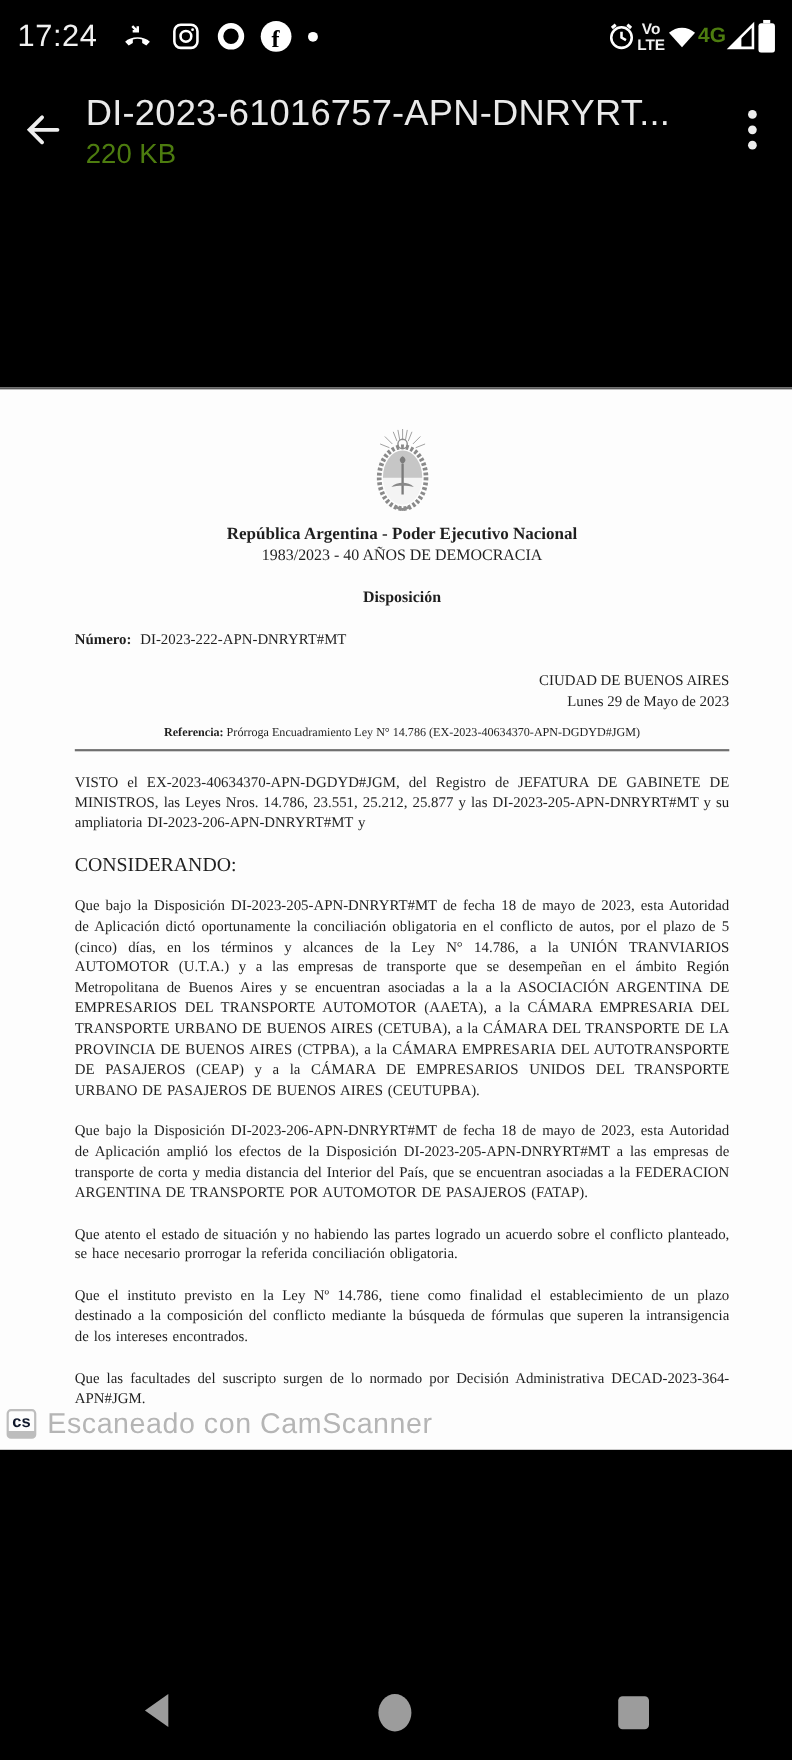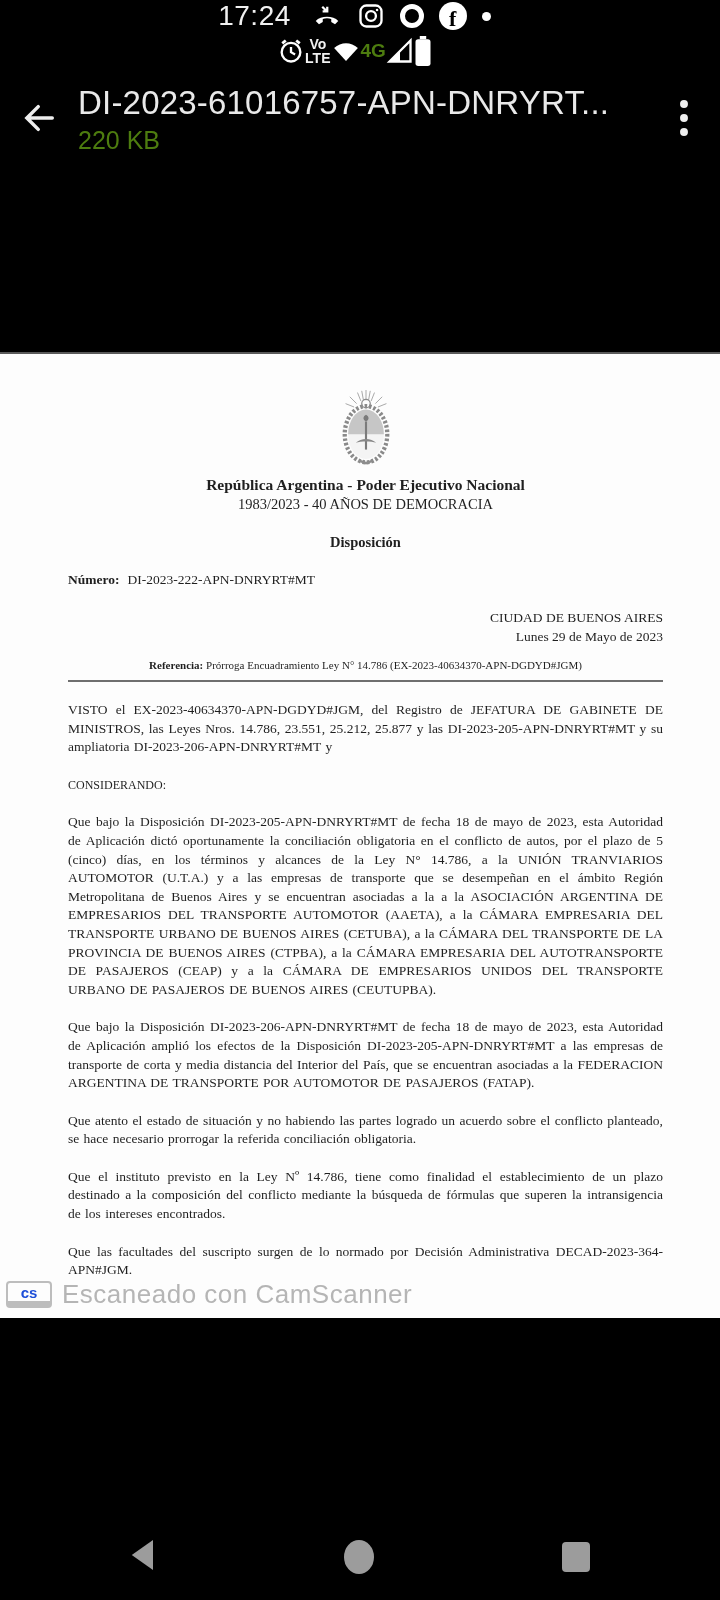--- a/index.html
+++ b/index.html
@@ -7,23 +7,23 @@
   .screen {
     position: relative;
     width: 720px; height: 1600px;
     background: #000;
     overflow: hidden;
     font-family: "Liberation Sans", "DejaVu Sans", sans-serif;
   }
 
   
   .status-bar {
-    position: absolute; top: 0; left: 0; right: 13px; height: 66px;
+    position: absolute; top: 0; left: 0; right: 0; height: 66px;
     display: flex; align-items: center; justify-content: space-between;
-    padding: 0 14px 0 16px; color: #f1f1f1; flex-direction: column;
+    padding: 0 14px 0 16px; color: #f1f1f1;
   }
   .sb-left { display: flex; align-items: center; gap: 15px; }
   .sb-right { display: flex; align-items: center; gap: 0; }
   .sb-time { font-size: 28px; font-weight: 400; letter-spacing: 0.5px; margin-right: 6px; }
   .sb-ico { display: inline-flex; align-items: center; justify-content: center; }
   .fb-circle { width: 28px; height: 28px; border-radius: 50%; background: #fff; color:#000;
     font-weight: bold; font-size: 22px; display:flex; align-items:flex-end; justify-content:center;
     font-family: "Liberation Serif", serif; line-height: 1; overflow: hidden; }
   .ring { width: 24px; height: 24px; border: 5px solid #fff; border-radius: 50%; }
   .tiny-dot { width: 9px; height: 9px; background: #fff; border-radius: 50%; }
@@ -59,31 +59,31 @@
   .doc-type { font-size: 14.5px; font-weight: bold; margin-top: 21px; }
   .numero-line { font-size: 13.5px; margin-top: 21px; }
   .numero-line b { margin-right: 8px; }
   .right-block { text-align: right; margin-top: 20px; font-size: 13.5px; line-height: 19px; }
   .ref-line { font-size: 11px; margin-top: 13px; text-align: center; }
   .rule { height: 2px; background: #6f6f6f; margin-top: 9px; }
   .body-p {
     font-size: 13.5px; line-height: 18.6px; text-align: justify;
     margin-top: 19px; word-spacing: 1px;
   }
-  .considerando { margin-top: 19px; font-size: 12px; }
+  .considerando { margin-top: 19px; font-size: 18px; }
 
   .watermark {
     position: absolute; left: 6px; bottom: 8px;
     display: flex; align-items: center; gap: 10px;
     font-family: "Liberation Sans", sans-serif; color: #b5b5b5;
   }
   .cs-box {
-    width: 46px; height: 27px; border: 2px solid #bdbdbd; border-radius: 4px;
+    width: 27px; height: 27px; border: 2px solid #bdbdbd; border-radius: 4px;
     border-bottom: 7px solid #bdbdbd;
-    font-size: 15px; font-weight: bold; color: #1d4ed8;
+    font-size: 15px; font-weight: bold; color: #0f172a;
     display: flex; align-items: center; justify-content: center; line-height: 1;
   }
   .wm-text { font-size: 26px; letter-spacing: 0.5px; }
 
   
   .nav-bar {
     position: absolute; left: 0; right: 0; bottom: 0; height: 86px;
     display: flex; align-items: center; justify-content: space-between;
     padding: 0 130px; background: #000;
   }

